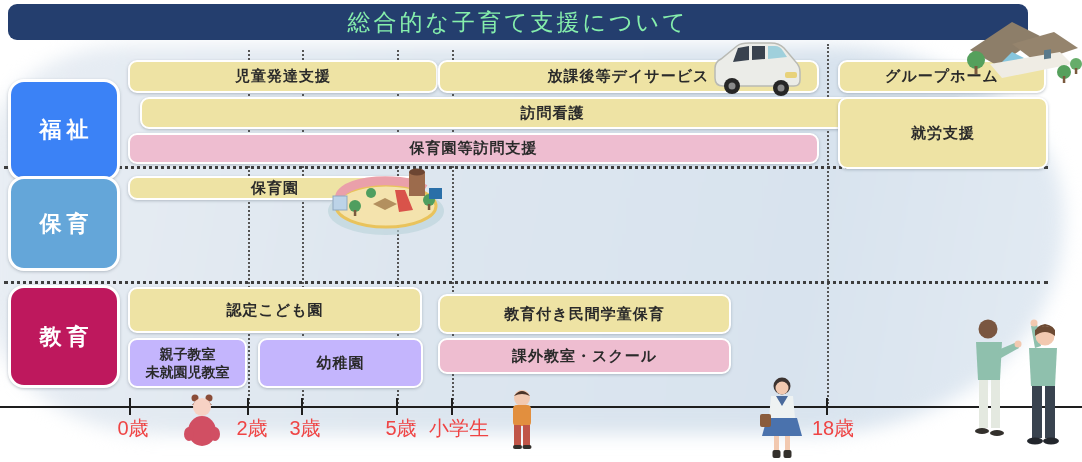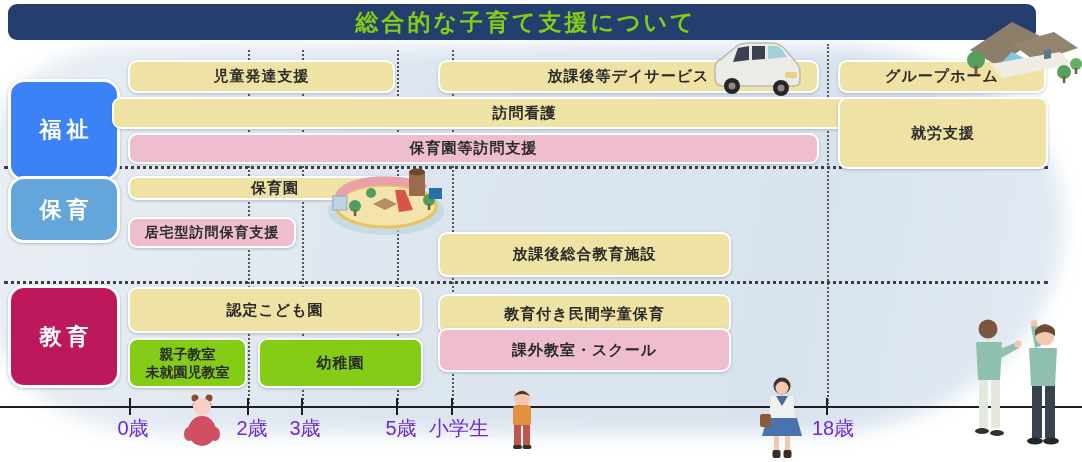--- a/index.html
+++ b/index.html
@@ -11,45 +11,45 @@
         background:linear-gradient(100deg,#e9eef4 0%,#dde6ef 40%,#d8e3ee 75%,#e3ebf3 100%);
         border-radius:140px 230px 250px 170px / 110px 170px 210px 140px;
         filter:blur(9px);z-index:0;}
 
   
   .vline{position:absolute;width:0;border-left:2px dotted #555;top:50px;height:354px;z-index:1;}
   .hsep{position:absolute;left:4px;width:1044px;height:0;border-top:3px dotted #3e3e3e;z-index:2;}
 
   
   .title{position:absolute;left:8px;top:4px;width:1020px;height:36px;background:#243e6e;
-         border-radius:9px;color:#84cc16;display:flex;align-items:center;justify-content:center;
-         font-size:23px;font-weight:bold;letter-spacing:3px;z-index:5;padding-left:8px;}
+         border-radius:9px;color:#86efac;display:flex;align-items:center;justify-content:center;
+         font-size:23px;font-weight:normal;letter-spacing:3px;z-index:5;}
 
   
   .cat{position:absolute;left:8px;width:112px;border:3px solid #fff;border-radius:16px;
        display:flex;align-items:center;justify-content:center;color:#fff;font-weight:bold;
        font-size:22px;letter-spacing:5px;text-indent:5px;box-sizing:border-box;
        box-shadow:0 1px 3px rgba(80,95,110,.35);z-index:4;}
   .cat-welfare{top:79px;height:102px;background:#3b82f6;}
-  .cat-childcare{top:176px;height:67px;background:#64a6d9;}
+  .cat-childcare{top:176px;height:95px;background:#64a6d9;}
   .cat-education{top:285px;height:103px;background:#be185d;}
 
   
   .bar{position:absolute;border:2px solid #fff;border-radius:9px;display:flex;align-items:center;
        justify-content:center;font-weight:bold;color:#2a2a2a;font-size:15px;letter-spacing:1px;
        box-sizing:border-box;box-shadow:0 1px 3px rgba(80,95,110,.35);z-index:4;text-align:center;}
   .yellow{background:#eee3a4;}
   .pink{background:#eebdd0;}
-  .olive{background:#84cc16;}
+  .olive{background:#c4b5fd;}
   .two-line{flex-direction:column;font-size:14px;line-height:1.3;letter-spacing:0;}
 
   
   .axis-line{position:absolute;left:0;top:406px;width:1082px;height:2px;background:#1e1e1e;z-index:3;}
   .tick{position:absolute;top:398px;width:2px;height:17px;background:#1e1e1e;z-index:3;}
-  .axis-label{position:absolute;top:415px;font-size:20px;color:#6d28d9;transform:translateX(-50%);
+  .axis-label{position:absolute;top:415px;font-size:20px;color:#ef4444;transform:translateX(-50%);
               white-space:nowrap;z-index:3;}
 
   .illus{position:absolute;z-index:6;}
 </style>
 </head>
 <body>
 
 <div class="canvas">
 
   <div class="blob"></div>
@@ -62,39 +62,37 @@
 
   <div class="hsep" style="top:166px"></div>
   <div class="hsep" style="top:281px"></div>
 
   <div class="title">総合的な子育て支援について</div>
 
   <div class="cat cat-welfare">福祉</div>
   <div class="cat cat-childcare">保育</div>
   <div class="cat cat-education">教育</div>
 
-  <div class="bar yellow" style="left:128px;top:60px;width:267px;height:33px">児童発達支援</div>
+  <div class="bar yellow" style="left:128px;top:60px;width:310px;height:33px">児童発達支援</div>
   <div class="bar yellow" style="left:438px;top:60px;width:381px;height:33px">放課後等デイサービス</div>
   <div class="bar yellow" style="left:838px;top:60px;width:208px;height:33px">グループホーム</div>
-  <div class="bar yellow" style="left:112px;top:97px;width:825px;height:32px">訪問看護</div>
+  <div class="bar yellow" style="left:140px;top:97px;width:825px;height:32px">訪問看護</div>
   <div class="bar yellow" style="left:838px;top:97px;width:210px;height:72px">就労支援</div>
   <div class="bar pink" style="left:128px;top:133px;width:691px;height:31px">保育園等訪問支援</div>
 
   <div class="bar yellow" style="left:128px;top:176px;width:294px;height:24px">保育園</div>
-  <div class="bar pink" style="left:128px;top:217px;width:168px;height:31px;font-size:14px">居宅型訪問保育支援</div>
-  <div class="bar yellow" style="left:438px;top:232px;width:293px;height:45px">放課後総合教育施設</div>
 
   <div class="bar yellow" style="left:128px;top:287px;width:294px;height:46px">認定こども園</div>
   <div class="bar yellow" style="left:438px;top:294px;width:293px;height:40px">教育付き民間学童保育</div>
   <div class="bar olive two-line" style="left:128px;top:338px;width:119px;height:50px">
     <span>親子教室</span>
     <span>未就園児教室</span>
   </div>
   <div class="bar olive" style="left:258px;top:338px;width:165px;height:50px">幼稚園</div>
-  <div class="bar pink" style="left:438px;top:328px;width:293px;height:44px">課外教室・スクール</div>
+  <div class="bar pink" style="left:438px;top:338px;width:293px;height:36px">課外教室・スクール</div>
 
   <div class="axis-line"></div>
   <div class="tick" style="left:129px"></div>
   <div class="tick" style="left:247px"></div>
   <div class="tick" style="left:301px"></div>
   <div class="tick" style="left:396px"></div>
   <div class="tick" style="left:451px"></div>
   <div class="tick" style="left:826px"></div>
   <div class="axis-label" style="left:133px">0歳</div>
   <div class="axis-label" style="left:252px">2歳</div>

